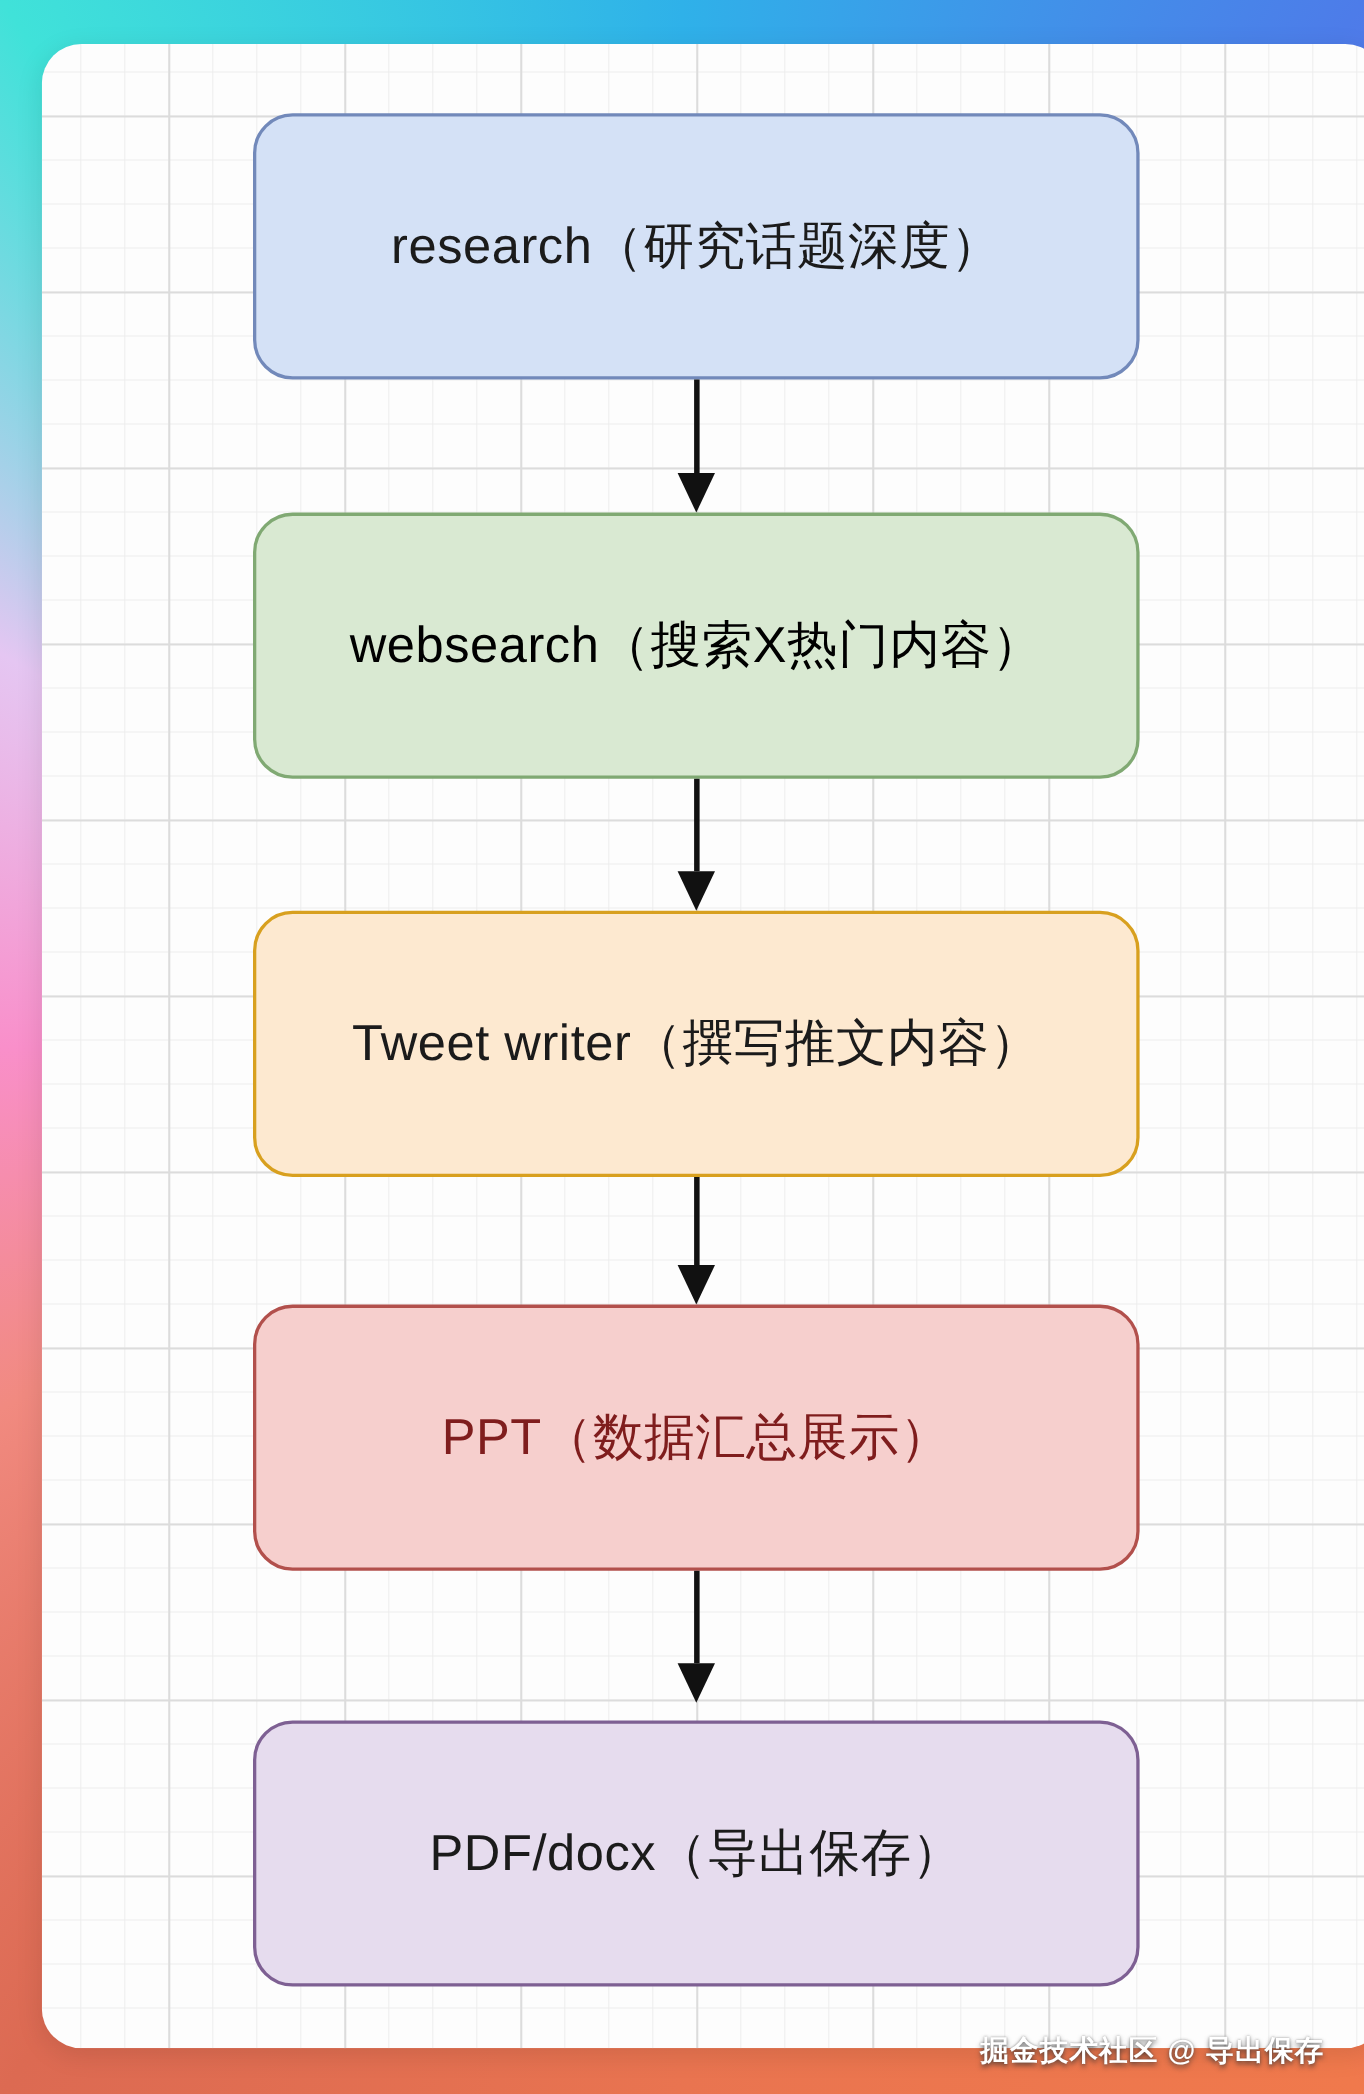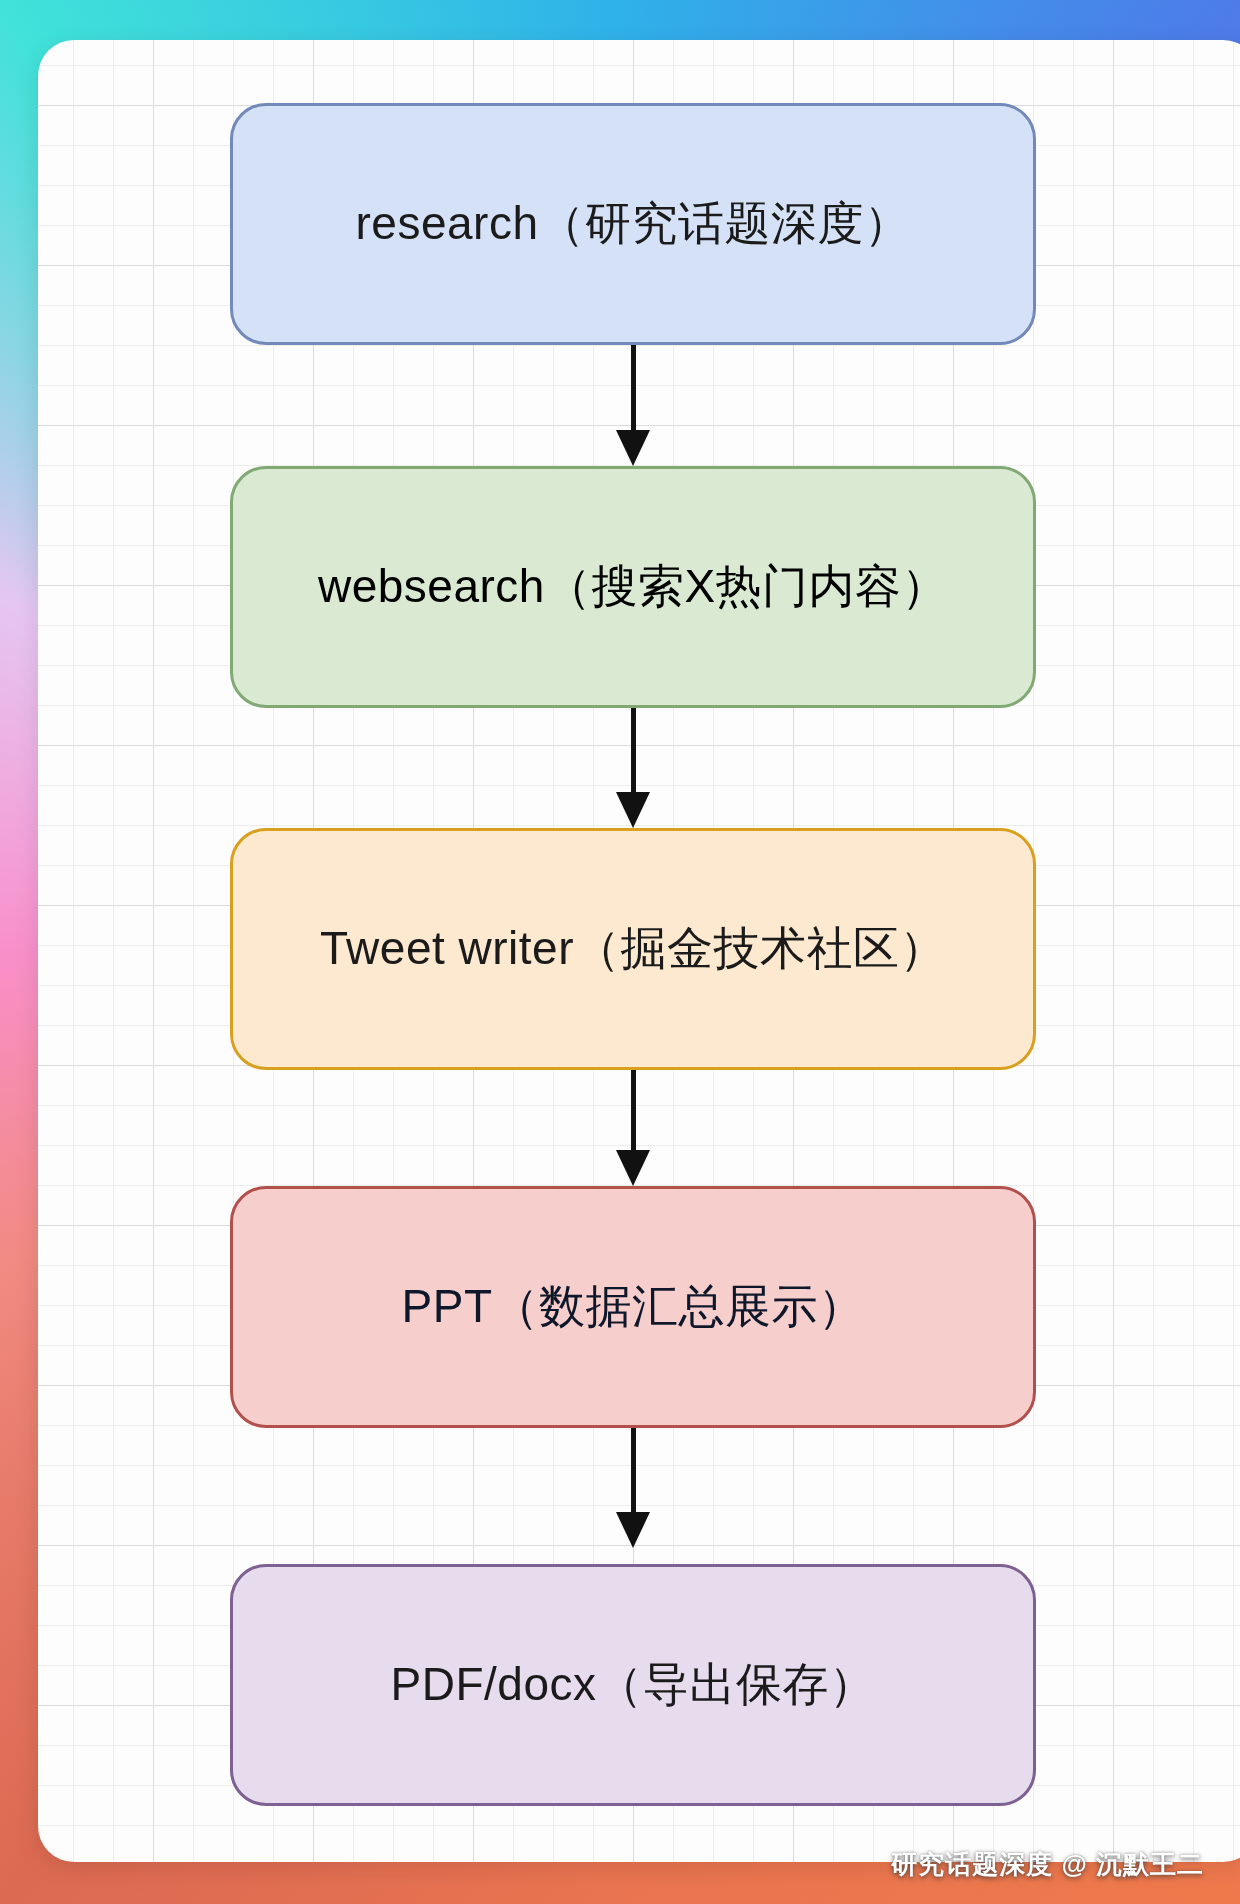--- a/index.html
+++ b/index.html
@@ -111,37 +111,37 @@
     <div class="node n1" style="background: rgb(217, 233, 210); border-color: rgb(128, 169, 115); color: #000000;">
       <span>websearch（搜索X热门内容）</span>
     </div>
 
     <div class="arrow a1">
       <div class="shaft"></div>
       <div class="head"></div>
     </div>
 
     <div class="node n2" style="background: rgb(253, 233, 208); border-color: rgb(216, 160, 31); color: rgb(27, 27, 27);">
-      <span>Tweet writer（掘金技术社区）</span>
+      <span>Tweet writer（撰写推文内容）</span>
     </div>
 
     <div class="arrow a2">
       <div class="shaft"></div>
       <div class="head"></div>
     </div>
 
-    <div class="node n3" style="background: rgb(246, 207, 205); border-color: rgb(178, 80, 76); color: #0f172a;">
+    <div class="node n3" style="background: rgb(246, 207, 205); border-color: rgb(178, 80, 76); color: #7f1d1d;">
       <span>PPT（数据汇总展示）</span>
     </div>
 
     <div class="arrow a3">
       <div class="shaft"></div>
       <div class="head"></div>
     </div>
 
     <div class="node n4" style="background: rgb(230, 220, 238); border-color: rgb(126, 96, 147); color: rgb(27, 27, 27); margin-top: 16px;">
       <span>PDF/docx（导出保存）</span>
     </div>
 
   </div>
 
-  <div class="watermark">研究话题深度 @ 沉默王二</div>
+  <div class="watermark">掘金技术社区 @ 导出保存</div>
 </div>
 
 </body></html>

